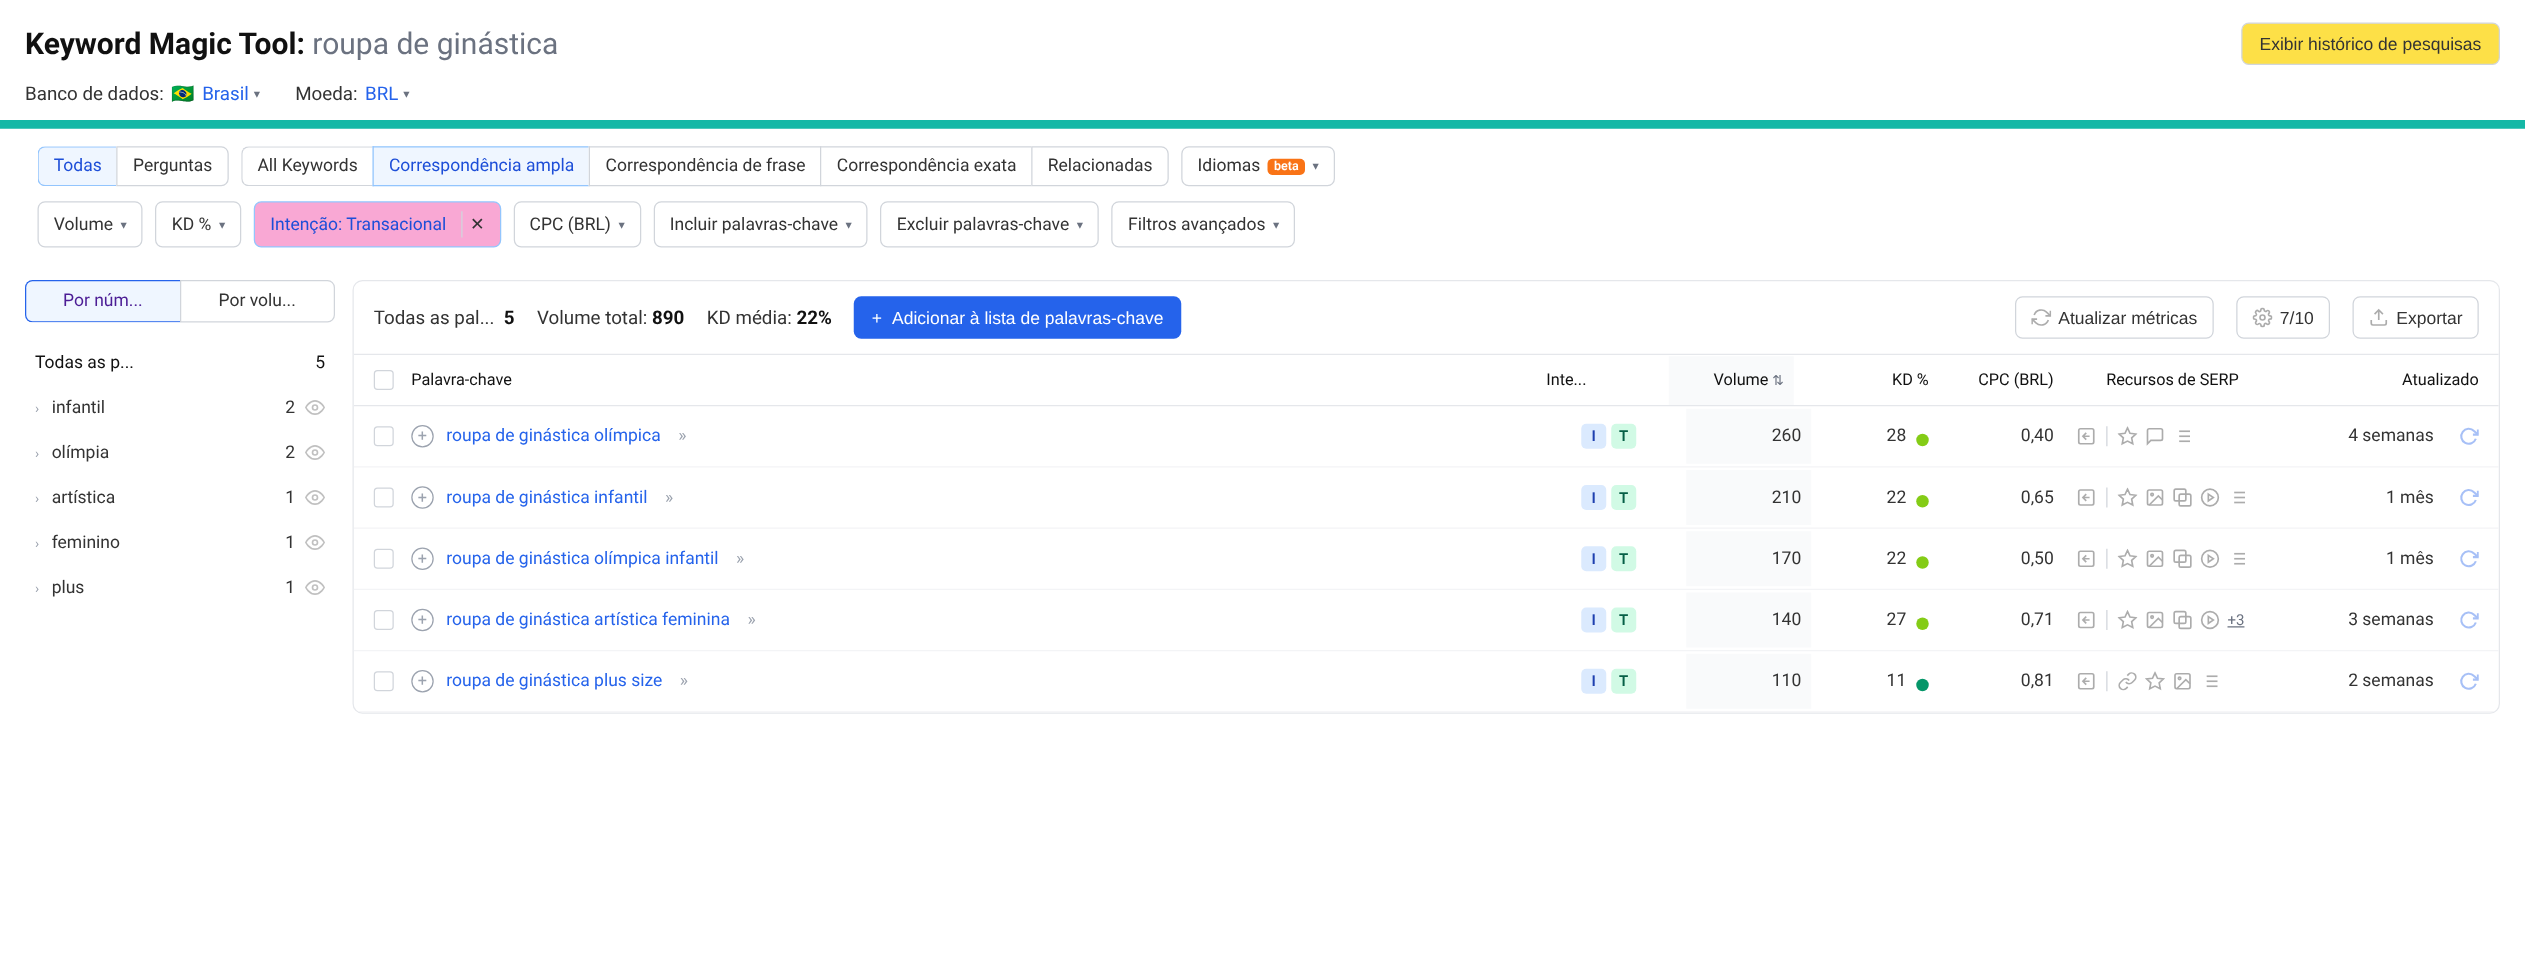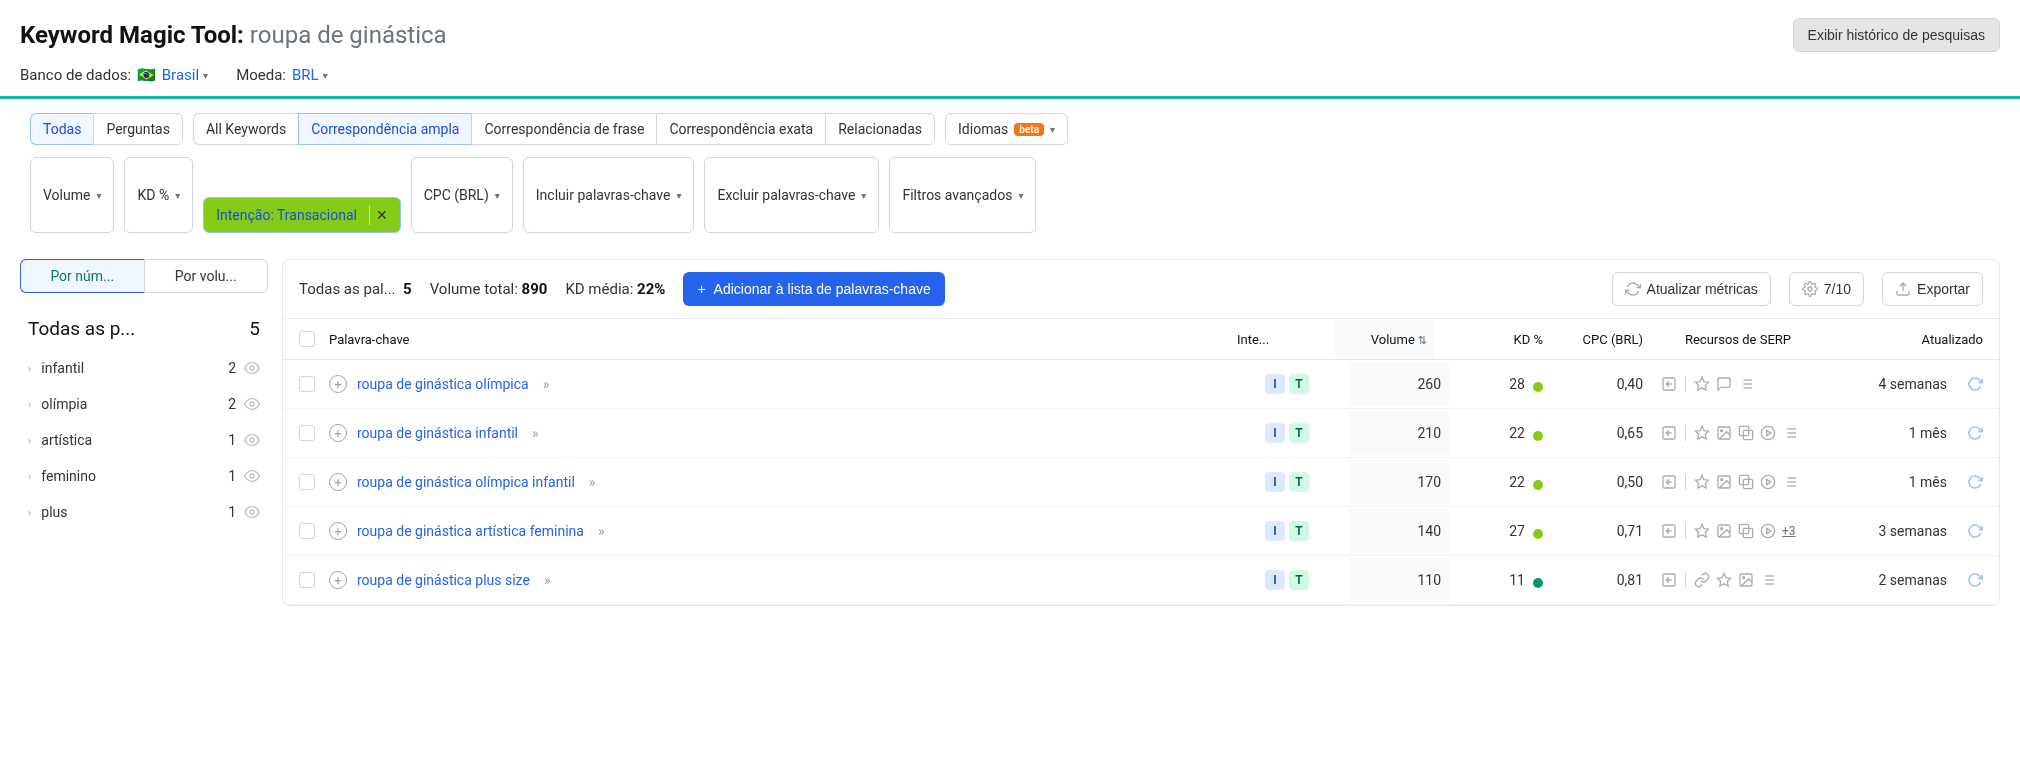--- a/index.html
+++ b/index.html
@@ -1,43 +1,43 @@
 <!DOCTYPE html>
 <html><head>
 <meta charset="utf-8">
 <style>
 * { box-sizing: border-box; margin: 0; padding: 0; }
 body { font-family: -apple-system, BlinkMacSystemFont, "Segoe UI", Roboto, sans-serif; font-size: 14px; color: #333; background: #fff; }
-.header { padding: 18px 20px 12px; border-bottom: 3px solid #14b8a6; }
+.header { padding: 18px 20px 12px; border-bottom: 7px solid #14b8a6; }
 .title-row { display: flex; align-items: center; justify-content: space-between; margin-bottom: 14px; }
 .title { font-size: 24px; font-weight: 700; color: #111; }
 .title .query { font-weight: 400; color: #6b7280; }
-.history-btn { background: #e5e5e5; border: 1px solid #d1d5db; border-radius: 6px; padding: 8px 14px; color: #333; cursor: pointer; font-size: 14px; }
+.history-btn { background: #fde047; border: 1px solid #d1d5db; border-radius: 6px; padding: 8px 14px; color: #333; cursor: pointer; font-size: 14px; }
 .meta-row { display: flex; gap: 28px; align-items: center; font-size: 15px; color: #333; }
 .meta-item { display: flex; gap: 6px; }
 .meta-link { color: #2563eb; cursor: pointer; display: flex; align-items: center; gap: 4px; }
 .filters { padding: 14px 30px 0; }
 .filter-row { display: flex; gap: 10px; flex-wrap: wrap; margin-bottom: 12px; }
 .pill { border: 1px solid #d1d5db; border-radius: 6px; padding: 7px 12px; background: #fff; cursor: pointer; font-size: 14px; color: #333; display: inline-flex; align-items: center; gap: 6px; }
 .pill.active { border-color: #93c5fd; background: #eff6ff; color: #1d4ed8; }
 .pill.group-left { border-radius: 6px 0 0 6px; border-right: none; }
 .pill.group-mid { border-radius: 0; border-right: none; }
 .pill.group-right { border-radius: 0 6px 6px 0; }
 .pill .beta { background: #f97316; color: #fff; font-size: 10px; padding: 1px 5px; border-radius: 4px; font-weight: 600; }
-.pill.intent-active { border-color: #93c5fd; color: #1d4ed8; background: #84cc16; padding-right: 6px; margin-top: 40px; }
+.pill.intent-active { border-color: #93c5fd; color: #1d4ed8; background: #f9a8d4; padding-right: 6px; }
 .pill .x { margin-left: 6px; padding: 2px 6px; color: #333; border-left: 1px solid #d1d5db; }
 .chevron { font-size: 10px; color: #6b7280; }
 .content { display: flex; gap: 14px; padding: 14px 20px; }
 .sidebar { width: 248px; flex-shrink: 0; }
 .sort-toggle { display: flex; margin-bottom: 14px; }
 .sort-toggle .opt { flex: 1; border: 1px solid #d1d5db; padding: 8px 10px; text-align: center; cursor: pointer; font-size: 14px; white-space: nowrap; overflow: hidden; text-overflow: ellipsis; }
 .sort-toggle .opt:first-child { border-radius: 6px 0 0 6px; border-right: none; }
 .sort-toggle .opt:last-child { border-radius: 0 6px 6px 0; }
-.sort-toggle .opt.active { border-color: #2563eb; color: #0f766e; background: #eff6ff; }
-.side-cat-head { display: flex; justify-content: space-between; padding: 10px 8px; font-size: 19px; color: #111; }
+.sort-toggle .opt.active { border-color: #2563eb; color: #4c1d95; background: #eff6ff; }
+.side-cat-head { display: flex; justify-content: space-between; padding: 10px 8px; font-size: 14px; color: #111; }
 .side-cat { display: flex; align-items: center; justify-content: space-between; padding: 10px 8px; cursor: pointer; }
 .side-cat .left { display: flex; align-items: center; gap: 10px; color: #333; }
 .side-cat .carrot { color: #9ca3af; font-size: 11px; }
 .side-cat .right { display: flex; align-items: center; gap: 8px; color: #333; }
 .eye { width: 16px; height: 16px; opacity: 0.3; }
 .main { flex: 1; border: 1px solid #e5e7eb; border-radius: 8px; overflow: hidden; }
 .toolbar { display: flex; align-items: center; gap: 18px; padding: 12px 16px; border-bottom: 1px solid #e5e7eb; flex-wrap: wrap; }
 .stat { font-size: 15px; color: #111; }
 .stat .label { color: #333; }
 .stat .val { font-weight: 700; }

